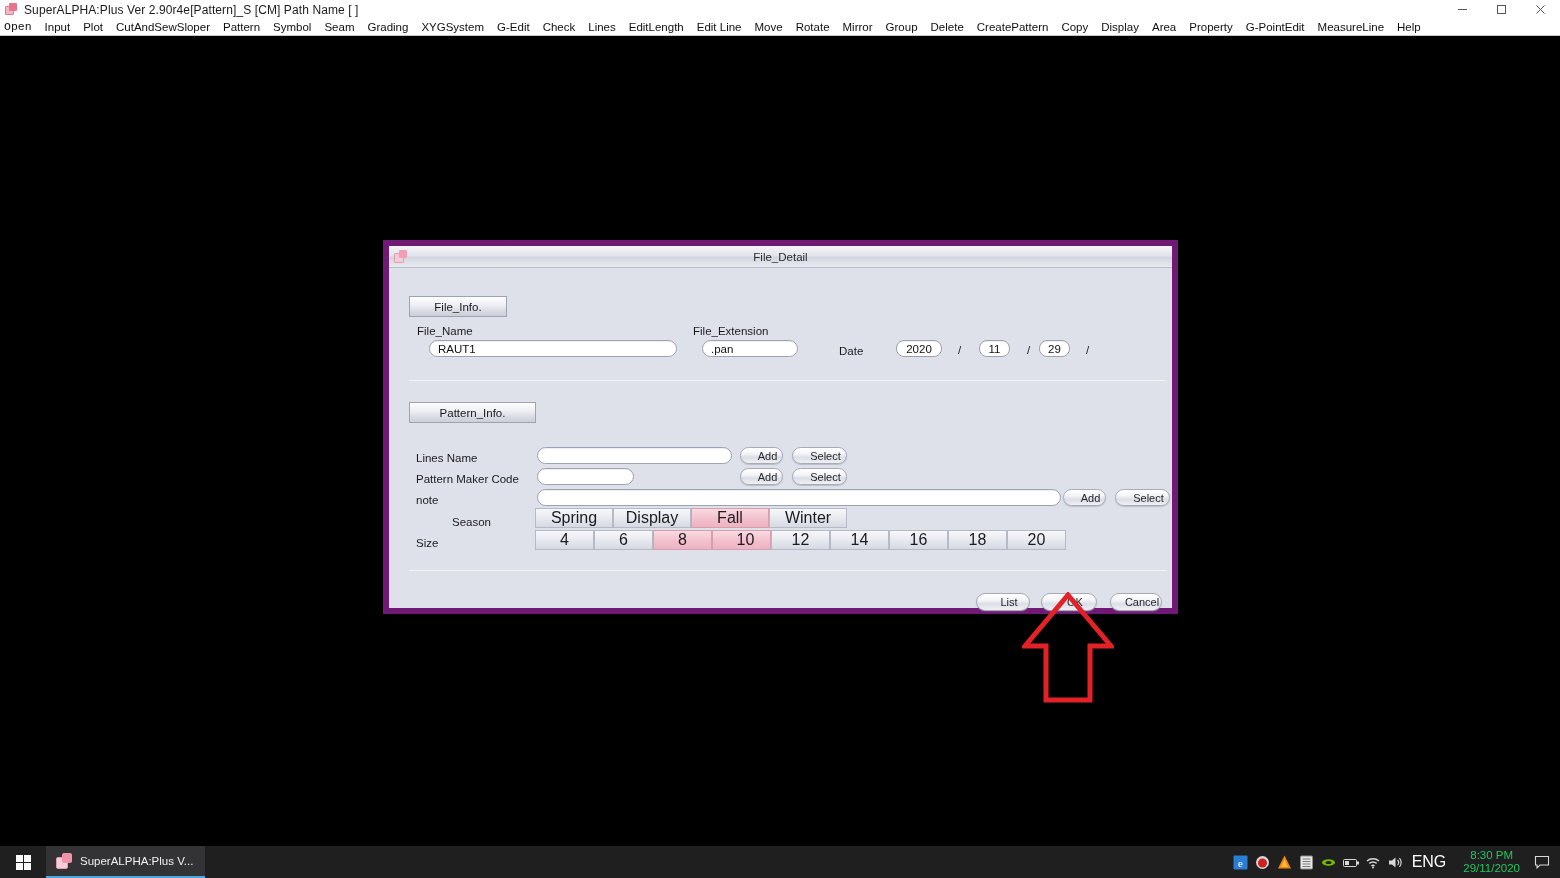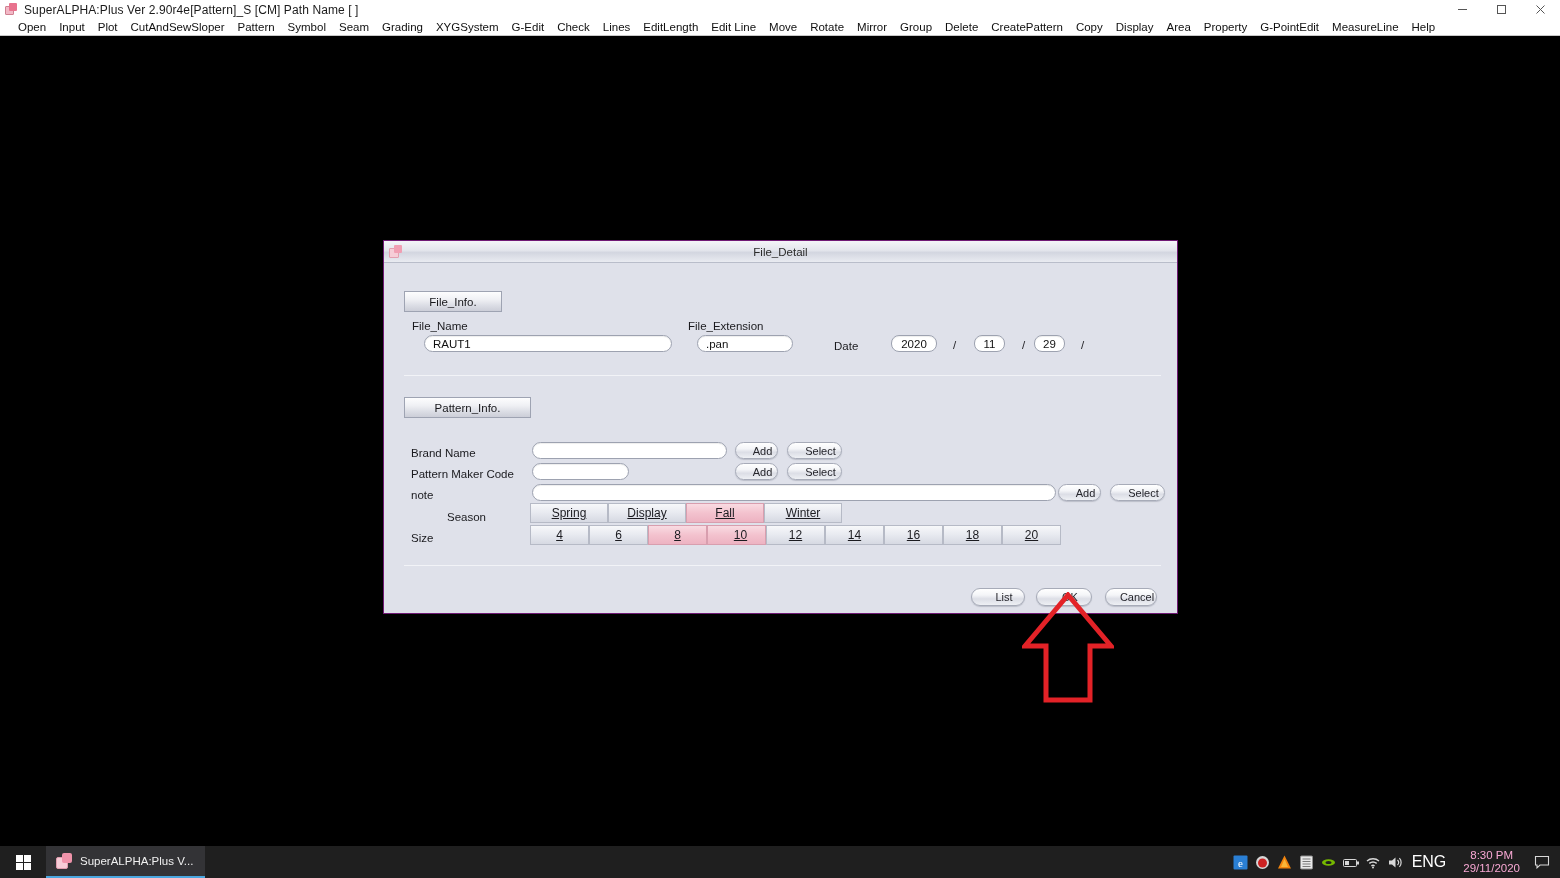--- a/index.html
+++ b/index.html
@@ -46,33 +46,33 @@
   #menubar {
     position: absolute; left: 0; top: 19px; width: 1560px; height: 17px;
     background: #ffffff;
     display: flex; align-items: center;
     border-bottom: 1px solid #c8c8c8;
   }
   #menubar .mi {
     font-size: 11.5px; color: #101010; padding: 0 6.5px; white-space: nowrap;
     line-height: 16px; cursor: default;
   }
-  #menubar .mi:first-child { padding-left: 18px; }
+  #menubar .mi:first-child { padding-left: 4px; font-family: Liberation Mono, monospace; }
 
   
   #workspace {
     position: absolute; left: 0; top: 37px; width: 1560px; height: 809px;
     background: #000000;
   }
 
   
   #dialog {
     position: absolute; left: 383px; top: 240px; width: 795px; height: 374px;
     background: #dfe1ea;
-    border: 1px solid #701a75;
+    border: 6px solid #701a75;
     box-shadow: 2px 2px 4px rgba(0,0,0,0.55);
   }
   #dialog-titlebar {
     position: relative; height: 22px; width: 100%;
     background: linear-gradient(to bottom, #f4f5f8 0%, #e3e5ec 45%, #d3d6e0 55%, #e9ebf1 100%);
     border-bottom: 1px solid #b9bdca;
     display: flex; align-items: center;
   }
   #dlg-icon {
     width: 14px; height: 14px; margin-left: 5px; position: relative; flex: 0 0 auto;
@@ -135,24 +135,23 @@
     cursor: default;
     box-shadow: 0 1px 1px rgba(120,125,140,0.35);
     padding-left: 12px;
   }
 
   
   .seg {
     position: absolute;
     border: 1px solid #b6bac6;
     background: linear-gradient(to bottom, #f7f8fa 0%, #e9ebf1 45%, #d6d9e2 100%);
-    font-size: 12px; color: #1b1b20;
+    font-size: 16px; color: #1b1b20;
     display: flex; align-items: center; justify-content: center;
     cursor: default;
-    text-decoration: underline;
   }
   .seg.on {
     background: linear-gradient(to bottom, #f9dbe2 0%, #f3c2ce 50%, #edb3c2 100%);
     border-color: #d89eae;
   }
 
   
   #arrow-annotation {
     position: absolute; left: 1022px; top: 592px; width: 92px; height: 112px;
   }
@@ -192,21 +191,21 @@
   #tray {
     position: absolute; right: 0; top: 0; height: 32px;
     display: flex; align-items: center; gap: 0px; padding-right: 4px;
   }
   .tray-ico {
     width: 22px; height: 32px; display: flex; align-items: center; justify-content: center;
   }
   #tray-lang { font-size: 16px; color: #ffffff; padding: 0 9px 0 6px; }
   #tray-clock {
     display: flex; flex-direction: column; align-items: center; justify-content: center;
-    color: #f9a8d4; line-height: 13px; padding: 0 8px; height: 32px;
+    color: #22c55e; line-height: 13px; padding: 0 8px; height: 32px;
   }
   #tray-clock .t { font-size: 11.5px; }
   #tray-clock .d { font-size: 11.5px; }
   #tray-action {
     width: 28px; height: 32px; display: flex; align-items: center; justify-content: center;
   }
 </style>
 </head>
 <body>
 
@@ -296,21 +295,21 @@
     <div class="pill-input small-round" style="left:590px; top:72px; width:31px; height:17px; padding:0; justify-content:center;">11</div>
     <div class="fld-label" style="left:631px; top:76px;">/</div>
 
     <div class="pill-input small-round" style="left:650px; top:72px; width:31px; height:17px; padding:0; justify-content:center;">29</div>
     <div class="fld-label" style="left:690px; top:76px;">/</div>
 
     <div class="hr-line" style="left:20px; top:112px; width:757px;"></div>
 
     <div class="group-btn" style="left:20px; top:134px; width:127px; height:21px;">Pattern_Info.</div>
 
-    <div class="fld-label" style="left:20px; top:184px;">Brand Name</div>
+    <div class="fld-label" style="left:20px; top:184px;">Lines Name</div>
     <div class="pill-input" style="left:148px; top:179px; width:195px; height:17px;"></div>
     <div class="pill-btn" style="left:351px; top:179px; width:43px; height:17px;">Add</div>
     <div class="pill-btn" style="left:403px; top:179px; width:55px; height:17px;">Select</div>
 
     <div class="fld-label" style="left:20px; top:205px;">Pattern Maker Code</div>
     <div class="pill-input" style="left:148px; top:200px; width:97px; height:17px;"></div>
     <div class="pill-btn" style="left:351px; top:200px; width:43px; height:17px;">Add</div>
     <div class="pill-btn" style="left:403px; top:200px; width:55px; height:17px;">Select</div>
 
     <div class="fld-label" style="left:20px; top:226px;">note</div>

